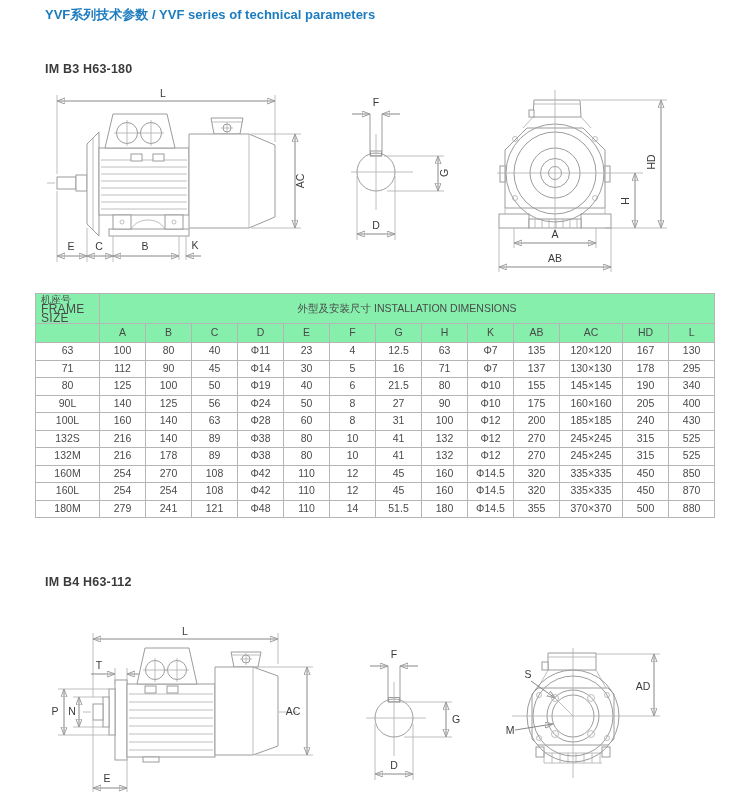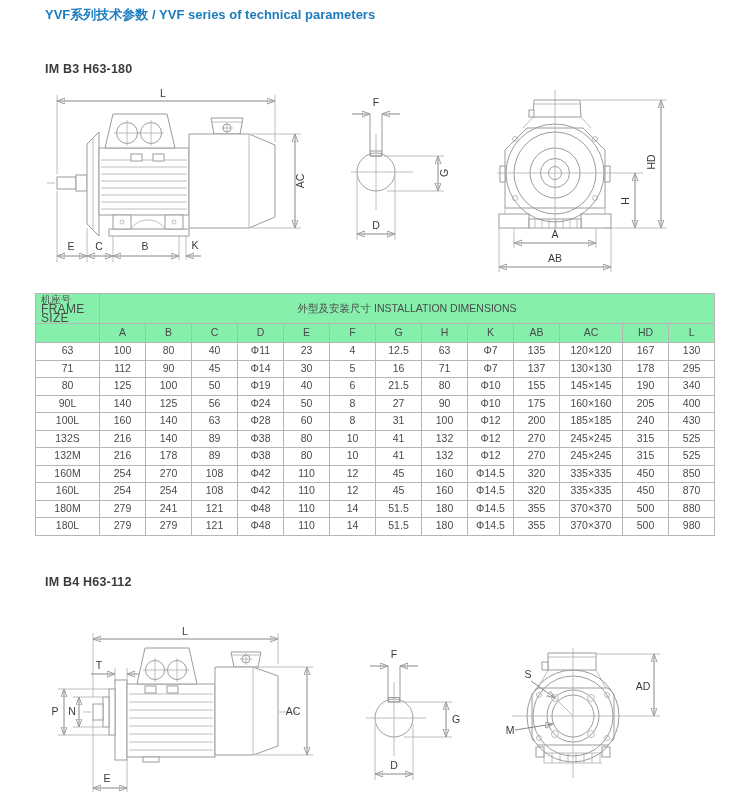--- a/index.html
+++ b/index.html
@@ -367,36 +367,20 @@
           <td>110</td>
           <td>14</td>
           <td>51.5</td>
           <td>180</td>
           <td>Φ14.5</td>
           <td>355</td>
           <td>370×370</td>
           <td>500</td>
           <td>880</td>
         </tr>
-        <tr>
-          <td>180L</td>
-          <td>279</td>
-          <td>279</td>
-          <td>121</td>
-          <td>Φ48</td>
-          <td>110</td>
-          <td>14</td>
-          <td>51.5</td>
-          <td>180</td>
-          <td>Φ14.5</td>
-          <td>355</td>
-          <td>370×370</td>
-          <td>500</td>
-          <td>980</td>
-        </tr>
       </tbody>
   </table>
 
   <svg class="dwg" style="left:45px;top:612px" width="295" height="185" viewBox="0 0 295 185">
     <defs>
       <marker id="ar4" markerWidth="9" markerHeight="7" refX="8" refY="3" orient="auto-start-reverse" markerUnits="userSpaceOnUse">
         <path d="M0,0 L8,3 L0,6 Z" fill="#666" stroke="none"></path>
       </marker>
     </defs>
 

